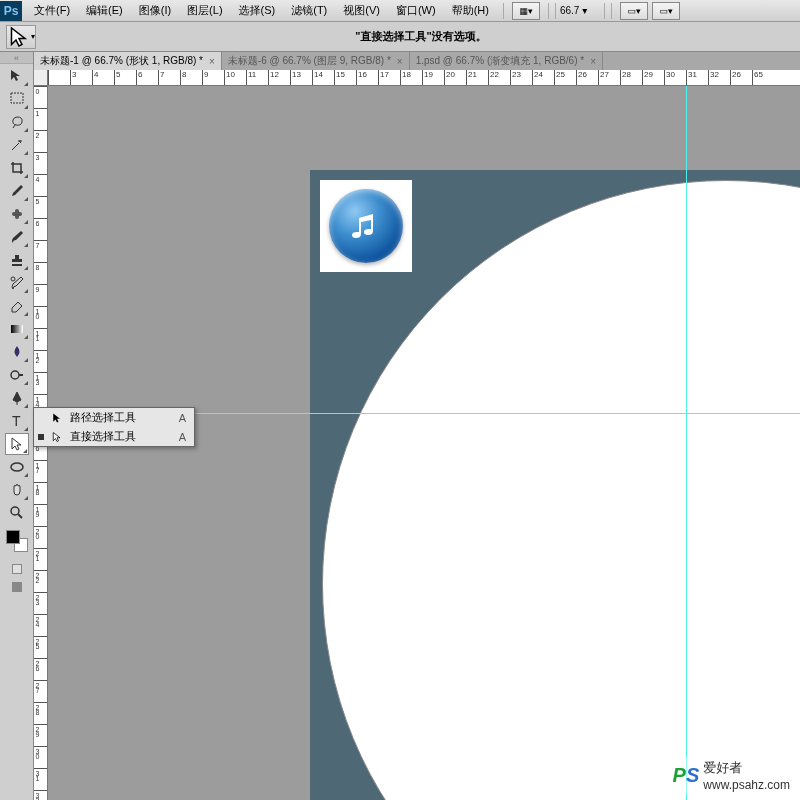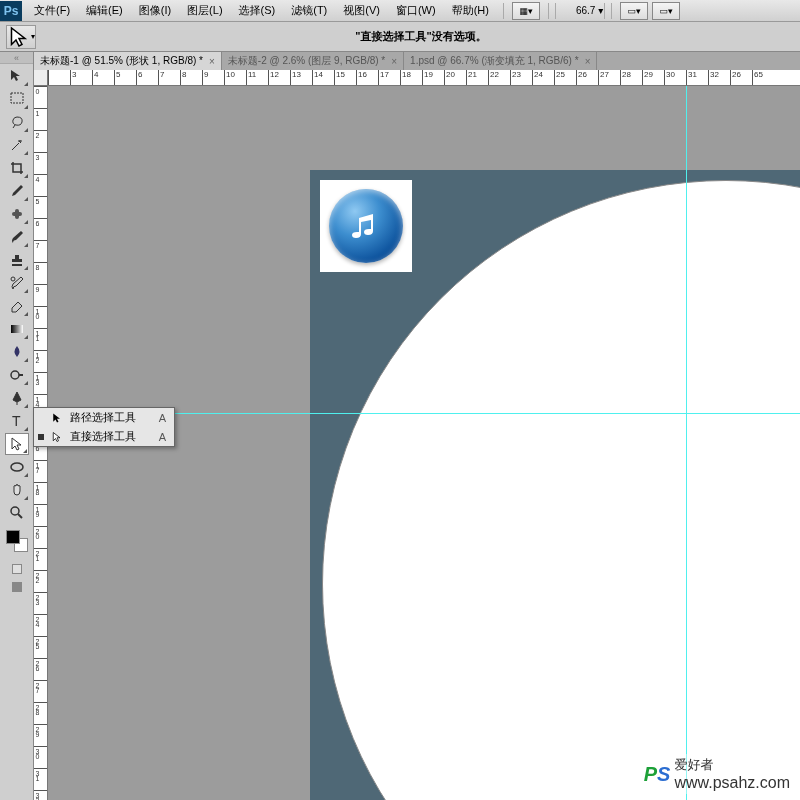--- a/index.html
+++ b/index.html
@@ -3,21 +3,21 @@
 <meta charset="utf-8">
 <style>
 * { margin: 0; padding: 0; box-sizing: border-box; font-family: "Microsoft YaHei", Arial, sans-serif; }
 body { width: 800px; height: 800px; background: #fff; position: relative; overflow: hidden; }
 
 .menubar { height: 22px; background: linear-gradient(#e8e8e8, #d0d0d0); border-bottom: 1px solid #999; display: flex; align-items: center; font-size: 11px; }
 .ps-badge { width: 22px; height: 20px; background: #0a3c5e; color: #7fc3ee; display: flex; align-items: center; justify-content: center; font-weight: bold; font-size: 12px; margin-right: 4px; }
 .menu-item { padding: 0 8px; cursor: pointer; }
 .menu-sep { flex: 0 0 auto; width: 1px; height: 16px; background: #aaa; margin: 0 6px; }
 .menu-iconbtn { width: 28px; height: 18px; border: 1px solid #888; background: linear-gradient(#f5f5f5,#ddd); margin: 0 2px; display: flex; align-items: center; justify-content: center; font-size: 9px; }
-.zoom-box { width: 50px; height: 16px; font-size: 10px; display: flex; align-items: center; padding: 0 20px; border-left:1px solid #aaa; border-right:1px solid #aaa; }
+.zoom-box { width: 50px; height: 16px; font-size: 10px; display: flex; align-items: center; padding: 0 4px; border-left:1px solid #aaa; border-right:1px solid #aaa; }
 
 .options-bar { height: 30px; background: #cfcfcf; border-bottom: 1px solid #888; display: flex; align-items: center; font-size: 11px; }
 .opt-tool { width: 30px; height: 24px; background: linear-gradient(#e8e8e8,#d0d0d0); border: 1px solid #999; margin: 0 6px; display:flex; align-items:center; justify-content:center; }
 .opt-text { flex: 1; text-align: center; font-weight: bold; }
 
 .tabbar { position: absolute; left: 34px; top: 52px; right: 0; height: 18px; background: #a8a8a8; display: flex; font-size: 10px; align-items: center; }
 .tab { height: 18px; padding: 0 6px; display: flex; align-items: center; border-right: 1px solid #888; color: #555; }
 .tab.active { background: #d6d6d6; color: #000; }
 .tab .close { margin-left: 6px; color: #666; }
 
@@ -41,21 +41,21 @@
 
 .canvas-area { position: absolute; left: 48px; top: 86px; right: 0; bottom: 0; background: #9c9c9c; overflow: hidden; }
 .doc { position: absolute; left: 262px; top: 84px; width: 700px; height: 700px; background: #4f6876; }
 .circle { position: absolute; border-radius: 50%; background: #fff; left: 12px; top: 10px; width: 808px; height: 808px; border:1px solid #888;}
 .itunes { position: absolute; left: 10px; top: 10px; width: 92px; height: 92px; background: #fff; display:flex; align-items:center; justify-content:center; }
 .itunes-inner { width: 74px; height: 74px; border-radius: 50%; background: radial-gradient(circle at 35% 30%, #8fc9f2 0%, #3d8ecf 35%, #0a4f9a 75%, #063666 100%); display:flex; align-items:center; justify-content:center; box-shadow: inset 0 2px 6px rgba(255,255,255,0.6), 0 2px 4px rgba(0,0,0,0.3); }
 .guide-h { position: absolute; left: 0; right: 0; height: 1px; background: #4ff0ee; }
 .guide-v { position: absolute; top: 0; bottom: 0; width: 1px; background: #4ff0ee; }
 
 .flyout { position: absolute; left: 33px; top: 407px; background: #e6e6e6; border: 1px solid #666; box-shadow: 2px 2px 4px rgba(0,0,0,0.3); font-size: 11px; z-index: 50; }
-.flyout-row { display: flex; align-items: center; padding: 2px 8px 2px 4px; gap: 6px; width: 140px; }
+.flyout-row { display: flex; align-items: center; padding: 2px 8px 2px 4px; gap: 6px; width: 160px; }
 .flyout-row.sel { background: #e6e6e6; }
 .flyout .dot { width: 6px; height: 6px; background: #333; }
 .flyout .nodot { width: 6px; height: 6px; }
 .flyout .ic { width: 14px; display:flex; justify-content:center; }
 .flyout .lbl { flex: 1; }
 .flyout .key { color: #555; }
 
 .watermark { position: absolute; right: 6px; bottom: 6px; font-size: 13px; color: #333; display:flex; align-items:center; gap:4px; z-index:60; background:rgba(255,255,255,0.4); padding:2px 4px;}
 .watermark .ps { font-weight:bold; font-style:italic; font-size:20px; }
 .watermark .p { color:#1da038; }
@@ -255,25 +255,25 @@
           <path d="M3 2 L3 13 L6 10 L8 14 L10 13 L8 9 L12 9 Z" fill="#fff" stroke="#000"></path>
         </svg>
       </div>
     <div class="lbl">直接选择工具</div>
     <div class="key">A</div>
   </div>
 </div>
 
 <div class="tabbar">
   <div class="tab active">
-      <span>未标题-1 @ 51.5% (形状 1, RGB/8) *</span>
+      <span>未标题-1 @ 66.7% (形状 1, RGB/8) *</span>
       <span class="close">×</span>
     </div>
   <div class="tab">
-      <span>未标题-2 @ 2.6% (图层 9, RGB/8) *</span>
+      <span>未标题-6 @ 66.7% (图层 9, RGB/8) *</span>
       <span class="close">×</span>
     </div>
   <div class="tab">
       <span>1.psd @ 66.7% (渐变填充 1, RGB/6) *</span>
       <span class="close">×</span>
     </div>
 </div>
 
 <div class="ruler-corner"></div>
 <div class="ruler-h" id="rh">
@@ -357,14 +357,14 @@
       </div>
     </div>
     <div class="circle"></div>
   </div>
   <div class="guide-h" id="gh" style="top: 327px;"></div>
   <div class="guide-v" id="gv" style="left: 638px;"></div>
 </div>
 
 <div class="watermark">
   <span class="ps"><span class="p">P</span><span class="s">S</span></span>
-  <span><span>爱好者</span><br><span style="font-size:16px">www.psahz.com</span></span>
+  <span><span>爱好者</span><br><span style="font-size:12px">www.psahz.com</span></span>
 </div>
 
 </body></html>

